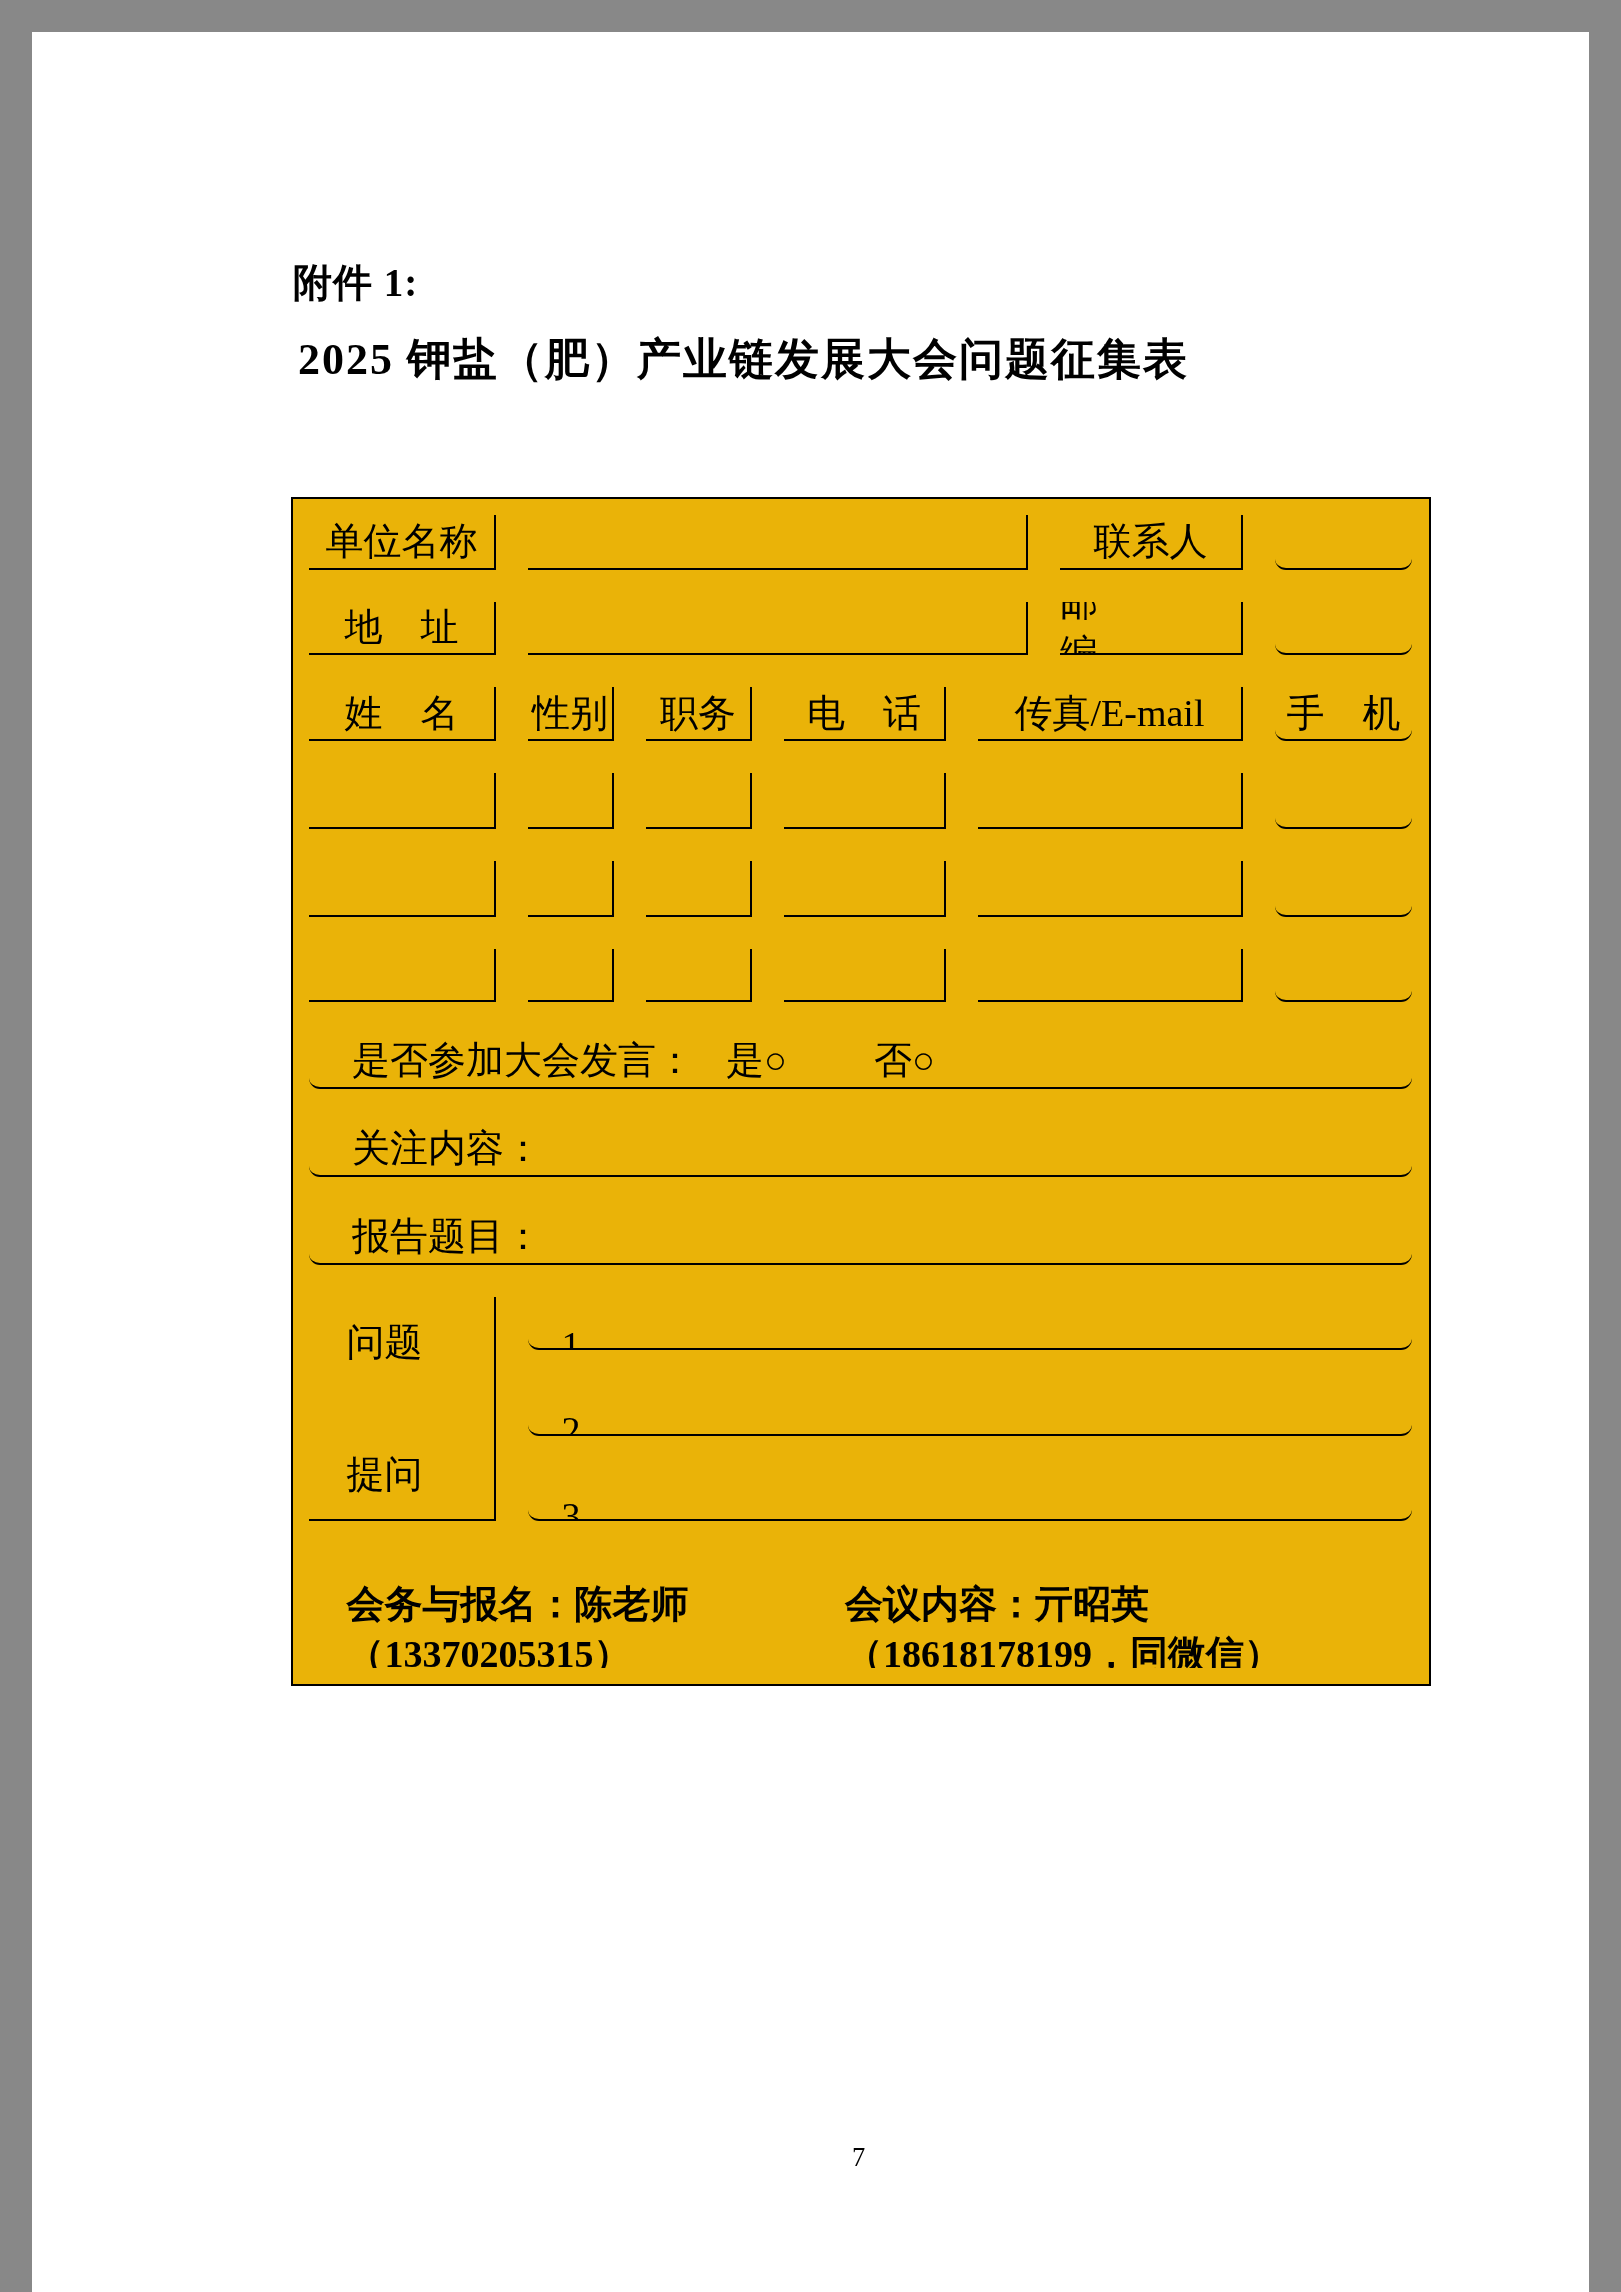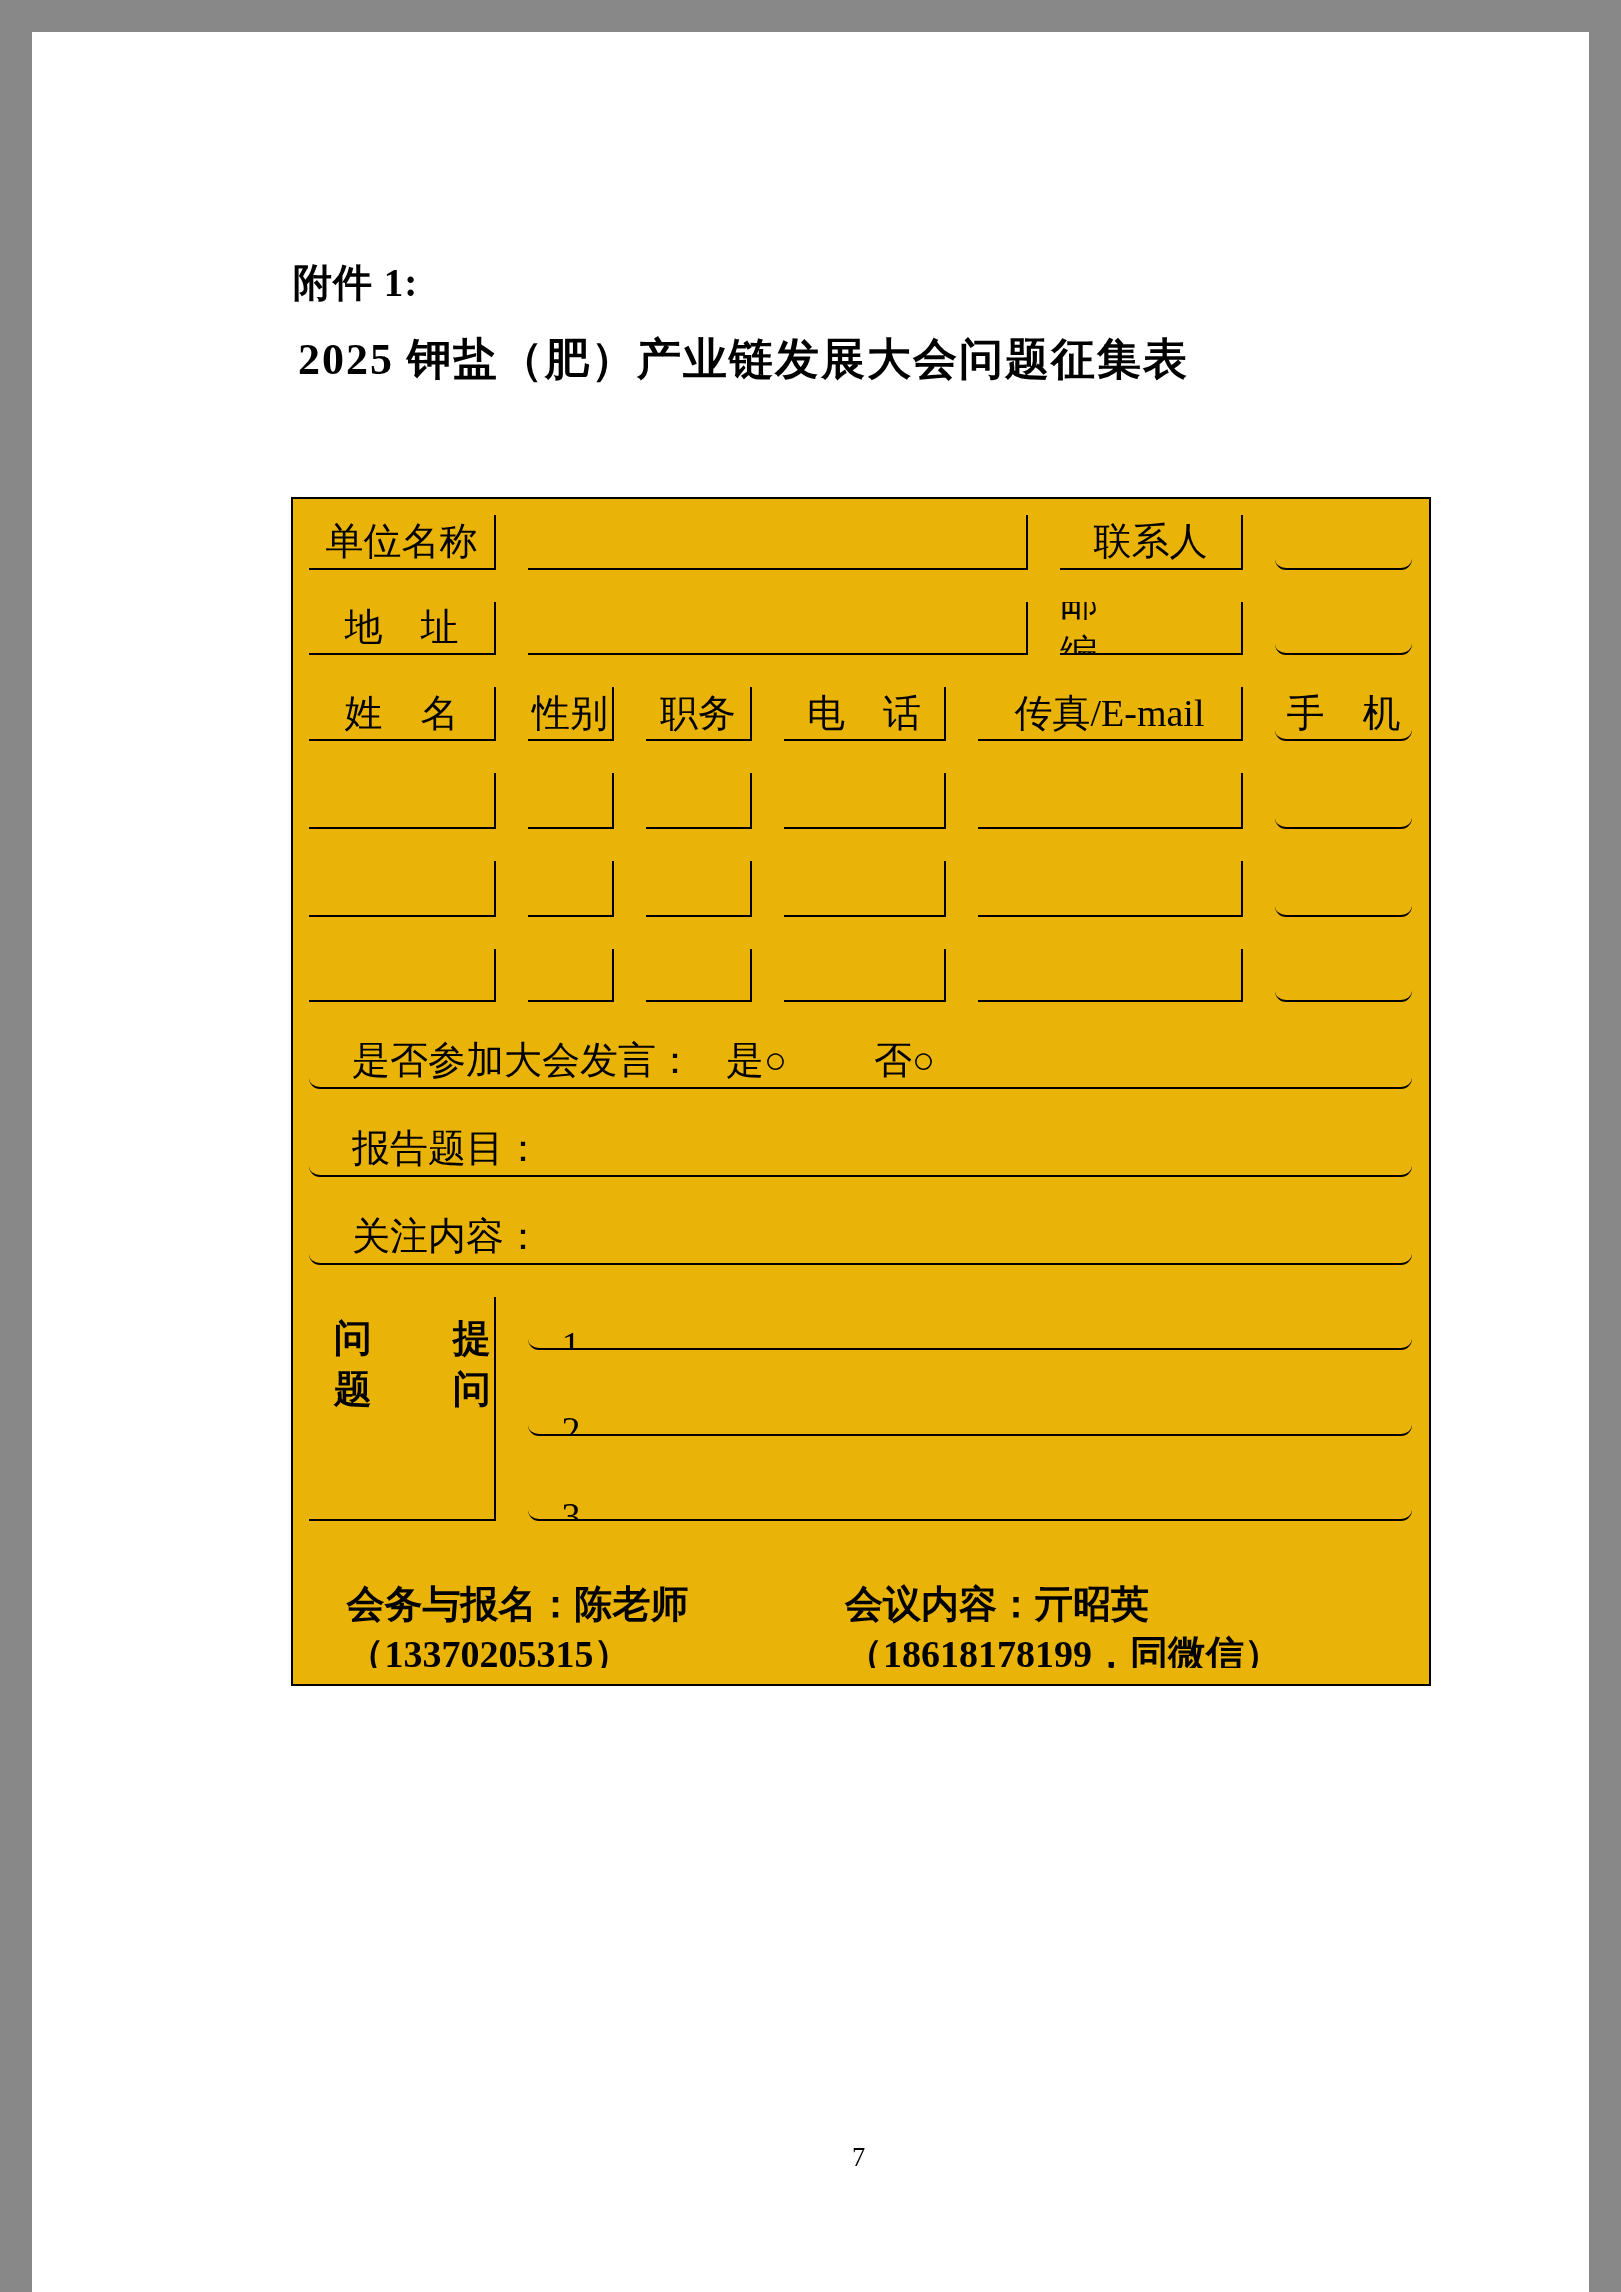--- a/index.html
+++ b/index.html
@@ -61,25 +61,25 @@
   .left-text {
     justify-content: flex-start;
     padding-left: 27px;
   }
   .q-num {
     align-items: flex-start;
     justify-content: flex-start;
     padding: 9.8px 0 0 17.6px;
   }
   .q-label {
+    flex-direction: column;
     align-items: flex-start;
     justify-content: center;
     padding-left: 21.6px;
     gap: 49px;
-    font-weight: bold;
   }
   .footer-cell {
     flex-direction: row;
     align-items: flex-start;
     justify-content: flex-start;
     padding: 9.8px 0 0 21.6px;
     font-weight: bold;
     line-height: 1.33;
   }
   .speech-no { margin-left: 71px; }
@@ -141,25 +141,25 @@
     <div class="cell span2"></div>
     <div class="cell no-r"></div>
 
     <div class="cell span7 no-r left-text">
       <span>是否参加大会发言：</span>
       <span>是○</span>
       <span class="speech-no">否○</span>
     </div>
 
     <div class="cell span7 no-r left-text">
-      <span>报告题目：</span>
+      <span>关注内容：</span>
     </div>
 
     <div class="cell span7 no-r left-text">
-      <span>关注内容：</span>
+      <span>报告题目：</span>
     </div>
 
     <div class="cell rspan3 q-label">
       <span>问题</span>
       <span>提问</span>
     </div>
     <div class="cell span6 no-r q-num">
       <span>1.</span>
     </div>
     <div class="cell span6 no-r q-num">

